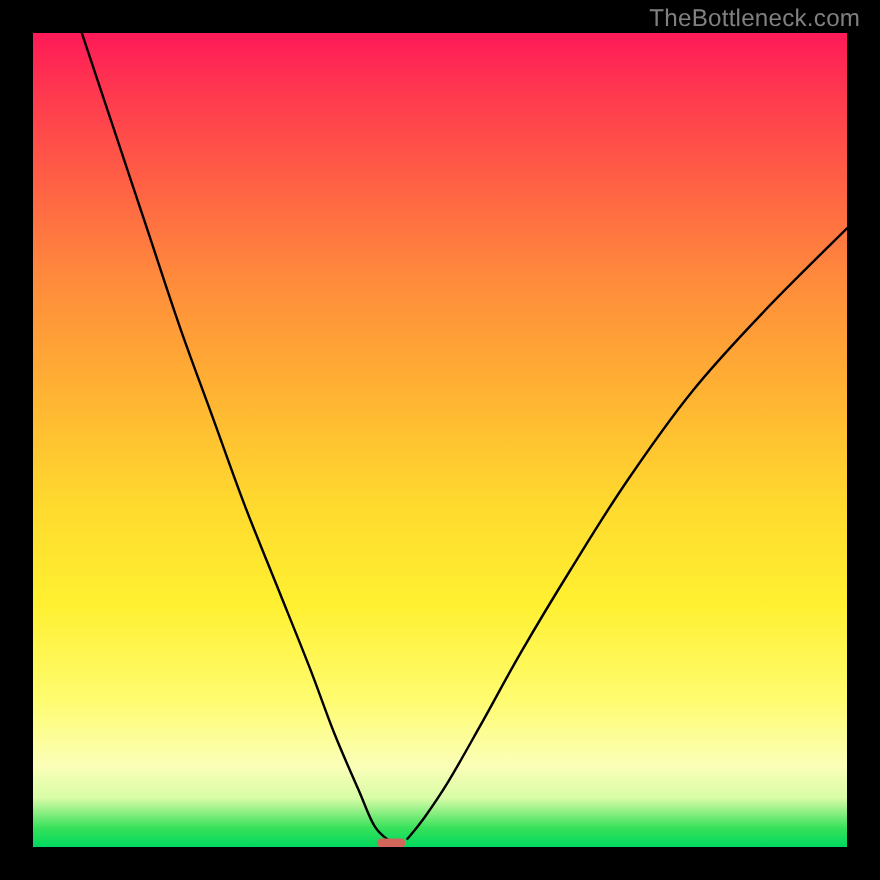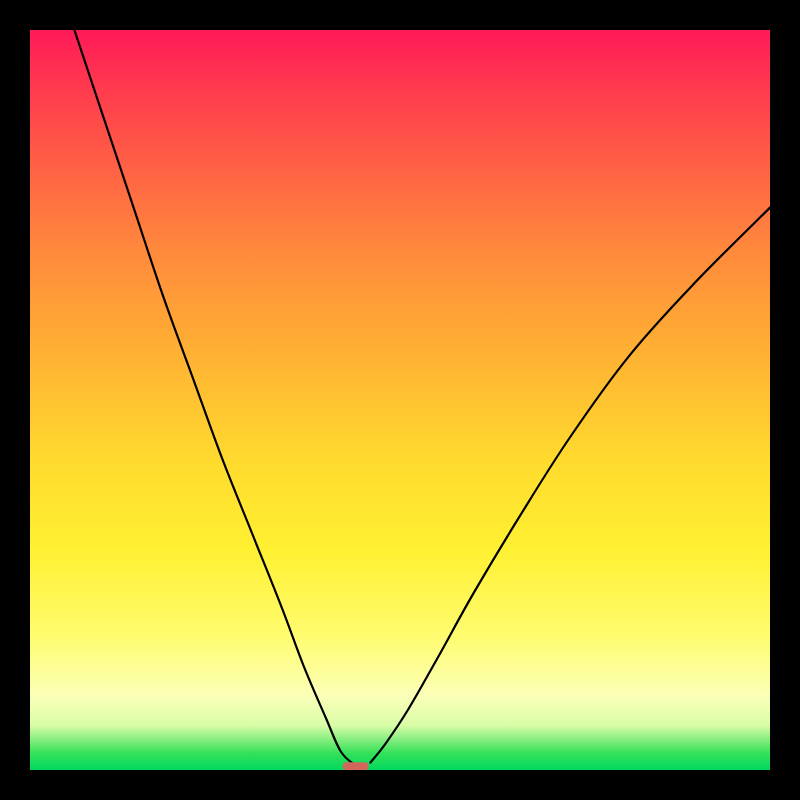--- a/index.html
+++ b/index.html
@@ -83,20 +83,21 @@
     height: 740px;
     box-sizing: border-box;
     z-index: 2;
     pointer-events: none;
   }
 </style>
 </head>
 <body>
 
 <div class="container">
+  <div class="watermark">TheBottleneck.com</div>
 
   <div class="plot">
     <div class="gradient"></div>
   </div>
 
   <svg class="curves" viewBox="0 0 740 740" preserveAspectRatio="none">
     <path id="left-curve" class="curve" d="M 44.40 0.00 C 49.73 15.98, 63.34 56.83, 74.00 88.80 C 84.66 120.77, 92.94 145.63, 103.60 177.60 C 114.26 209.57, 122.54 235.76, 133.20 266.40 C 143.86 297.04, 152.14 318.50, 162.80 347.80 C 173.46 377.10, 181.74 401.23, 192.40 429.20 C 203.06 457.17, 211.34 476.56, 222.00 503.20 C 232.66 529.84, 242.28 553.22, 251.60 577.20 C 260.92 601.18, 265.81 616.42, 273.80 636.40 C 281.79 656.38, 289.34 672.88, 296.00 688.20 C 302.66 703.52, 305.47 712.98, 310.80 721.50 C 316.13 730.02, 322.94 733.03, 325.60 735.56"></path>
     <path id="right-curve" class="curve" d="M 340.40 732.60 C 343.06 729.27, 348.54 723.42, 355.20 714.10 C 361.86 704.78, 368.08 696.12, 377.40 680.80 C 386.72 665.48, 395.01 650.31, 407.00 629.00 C 418.99 607.69, 429.35 587.71, 444.00 562.40 C 458.65 537.09, 471.08 516.37, 488.40 488.40 C 505.72 460.43, 520.22 436.30, 540.20 407.00 C 560.18 377.70, 576.76 353.57, 599.40 325.60 C 622.04 297.63, 640.69 278.24, 666.00 251.60 C 691.31 224.96, 726.68 190.92, 740.00 177.60"></path>
     <rect id="min-marker" class="min-marker" rx="4" ry="4" x="312.65" y="732.23" width="25.90" height="8.14" fill="#d2665a"></rect>
   </svg>

